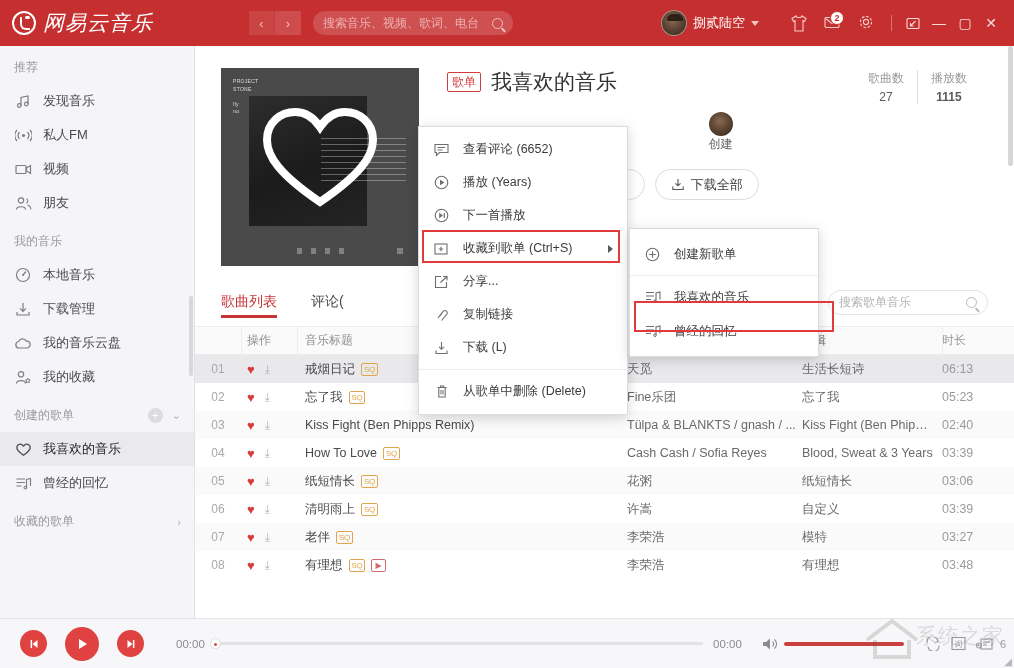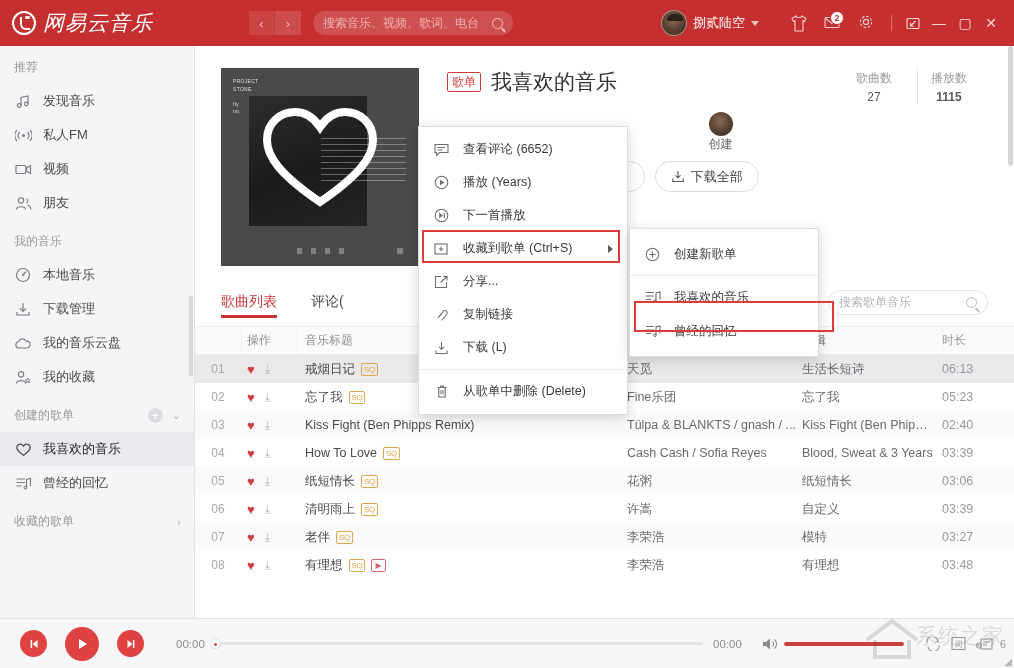--- a/index.html
+++ b/index.html
@@ -132,34 +132,34 @@
   .cover .c-dot-r { position: absolute; bottom: 12px; right: 16px; width: 6px; height: 6px; background: rgba(255,255,255,.30); }
 
   .pl-meta { flex: 1; padding-left: 28px; position: relative; }
   .pl-title-row { display: flex; align-items: center; gap: 10px; }
   .pl-tag {
     border: 1px solid #d23b3b; color: #d23b3b; font-size: 12px;
     padding: 1px 4px; border-radius: 2px; line-height: 16px;
   }
   .pl-title { font-size: 21px; color: #333; }
   .pl-stats {
-    position: absolute; right: 14px; top: 2px; display: flex; gap: 12px;
+    position: absolute; right: 14px; top: 2px; display: flex; gap: 0;
     text-align: center; color: #9b9b9f; font-size: 12px;
   }
   .stat { padding: 0 13px; }
   .stat + .stat { border-left: 1px solid #e0e0e2; }
   .stat .v { color: #59595d; margin-top: 3px; font-weight: bold; }
   .stat .v.plain { font-weight: normal; }
 
   .pl-author { display: flex; align-items: center; gap: 0; margin-top: 16px; color: #666; font-size: 12px; flex-direction: column; }
   .pl-author .a-av {
     width: 24px; height: 24px; border-radius: 50%;
     background: radial-gradient(circle at 45% 38%, #8a6a52 0%, #5c4433 48%, #33261c 100%);
   }
-  .pl-actions { display: flex; gap: 10px; margin-top: 8px; align-items: center; }
+  .pl-actions { display: flex; gap: 10px; margin-top: 16px; align-items: center; }
   .btn {
     height: 31px; border: 1px solid #dcdce0; border-radius: 16px;
     display: flex; align-items: center; gap: 6px; padding: 0 15px;
     font-size: 13px; color: #3d3d41; background: #fff;
   }
   .btn .bico { display: flex; align-items: center; }
   .btn.disabled { color: #c3c3c6; border-color: #e6e6e8; }
 
   
   .tabs {

